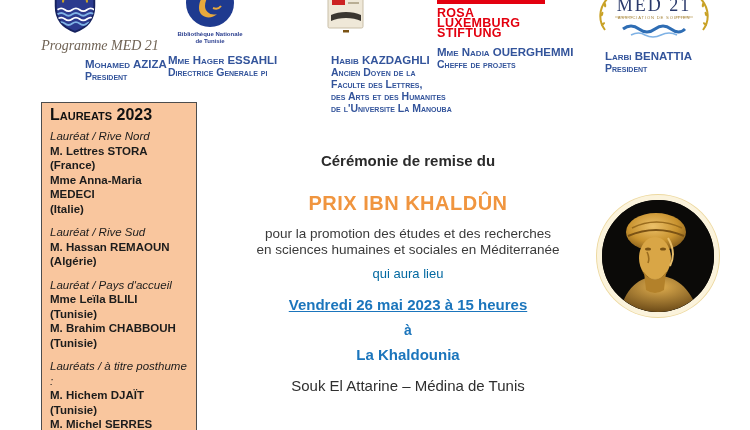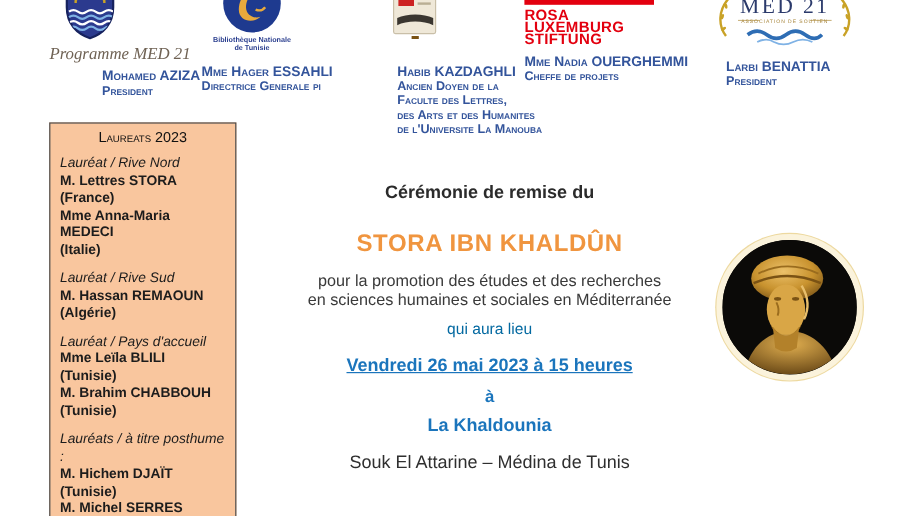--- a/index.html
+++ b/index.html
@@ -31,22 +31,22 @@
   }
   .rosa-bar { background:#E3000F; }
 
   
   #laureates-box {
     left:41px; top:102px; width:156px; height:340px;
     background:#F9C69E; border:1px solid #4d4d4d; padding:5px 8px 0 8px;
     color:#1c1c1c;
   }
   .laureates-title {
-    font-size:12px; font-weight:400; font-variant:small-caps;
-    text-align:center; line-height:13px; margin-bottom:8px; color:#111;
+    font-size:16px; font-weight:700; font-variant:small-caps;
+    line-height:13px; margin-bottom:8px; color:#111;
   }
   .laur-group { margin-bottom:9px; }
   .laur-heading { font-style:italic; font-size:11.5px; line-height:14.5px; }
   .laur-entry   { font-weight:700; font-size:11.5px; line-height:14.5px; }
 
   
   .center-line { left:208px; width:400px; text-align:center; }
   .intro-text    { font-size:13px;   color:#3a3a3a; }
   .ceremony-text { font-size:15px;   font-weight:700; color:#2b2b2b; }
   .prize-text    { font-size:20px;   font-weight:700; color:#F0953F; letter-spacing:0.5px; }
@@ -195,21 +195,21 @@
     <div class="laur-group">
       <div class="laur-heading">Lauréats / à titre posthume :</div>
       <div class="laur-entry">M. Hichem DJAÏT</div>
       <div class="laur-entry">(Tunisie)</div>
       <div class="laur-entry">M. Michel SERRES</div>
 
     </div>
   </div>
 
   <div class="abs center-line ceremony-text" style="top:152px;">Cérémonie de remise du</div>
-  <div class="abs center-line prize-text" style="top:192px;">STORA IBN KHALDÛN</div>
+  <div class="abs center-line prize-text" style="top:192px;">PRIX IBN KHALDÛN</div>
   <div class="abs center-line purpose-text" style="top:242px;">en sciences humaines et sociales en Méditerranée</div>
   <div class="abs center-line purpose-text" style="top:226px;">pour la promotion des études et des recherches</div>
   <div class="abs center-line occur-text" style="top:266px;">qui aura lieu</div>
   <div class="abs center-line date-text" style="top:296px;text-decoration:underline;">Vendredi 26 mai 2023 à 15 heures</div>
   <div class="abs center-line at-text" style="top:322px;">à</div>
   <div class="abs center-line venue-text" style="top:346px;">La Khaldounia</div>
   <div class="abs center-line address-text" style="top:377px;">Souk El Attarine – Médina de Tunis</div>
 
   <div class="abs" id="medallion">
     <svg width="112" height="112" viewBox="0 0 112 112">

